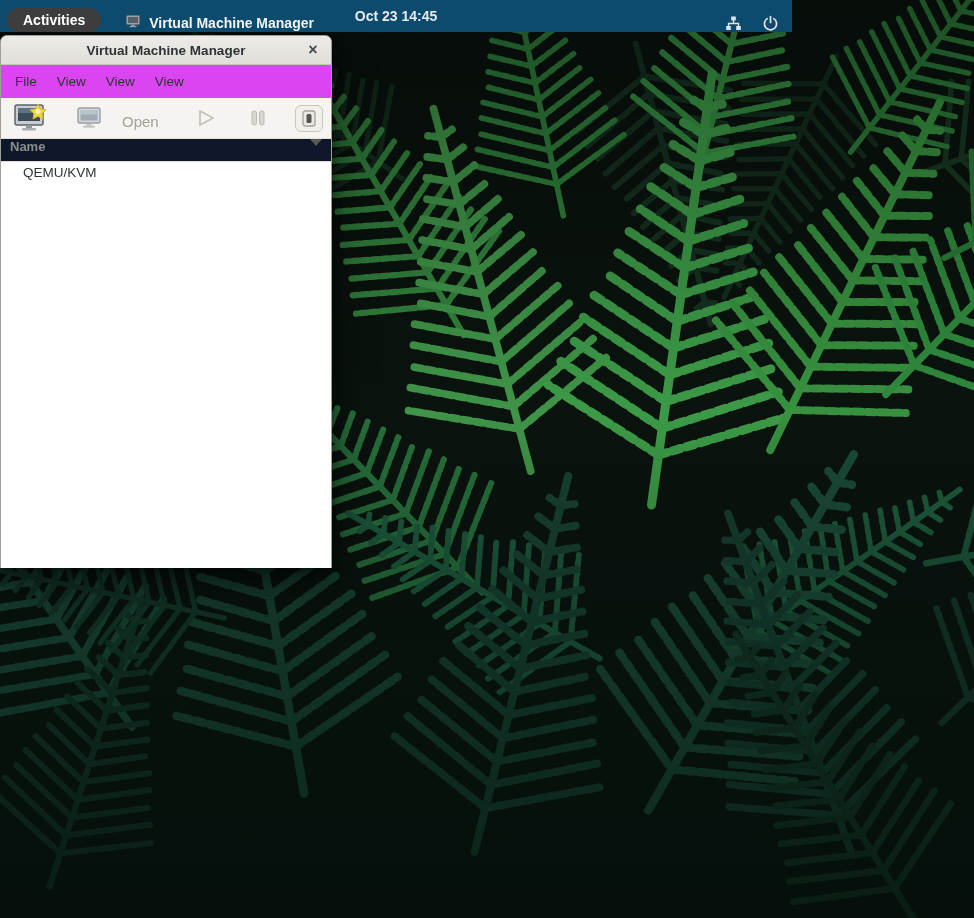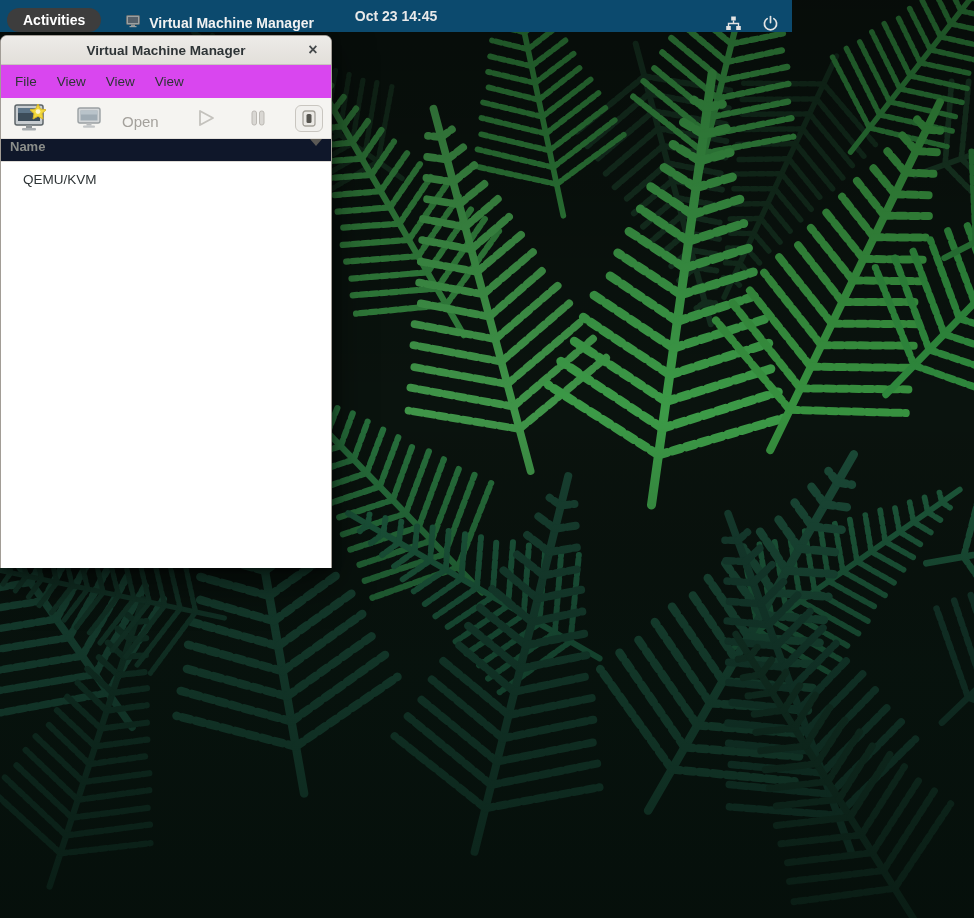--- a/index.html
+++ b/index.html
@@ -68,21 +68,21 @@
 
   .list-header { height:23px; flex:0 0 23px; background:#0f172a;
             border-bottom:1px solid #dedbd6; display:flex; align-items:flex-start;
             padding:0 9px; cursor:pointer; }
   .list-header-label { font-size:13px; font-weight:700; color:#8b8e8a; }
   .sort-caret { margin-left:auto; width:0; height:0;
             border-left:6px solid transparent; border-right:6px solid transparent;
             border-top:7px solid #5b5955; }
 
   .list-body { flex:1; background:#ffffff; padding-top:3px; }
-  .vm-row { height:28px; display:flex; align-items:center; padding-left:22px;
+  .vm-row { height:28px; display:flex; padding-left:22px;
             font-size:13.5px; color:#2e3436; cursor:pointer; }
 </style>
 </head>
 <body>
 
 <div class="screen">
 
   <svg class="wallpaper" width="974" height="918" viewBox="0 0 974 918">
     <defs>
       <g id="frond" fill="none" stroke="currentColor" stroke-linecap="round">

